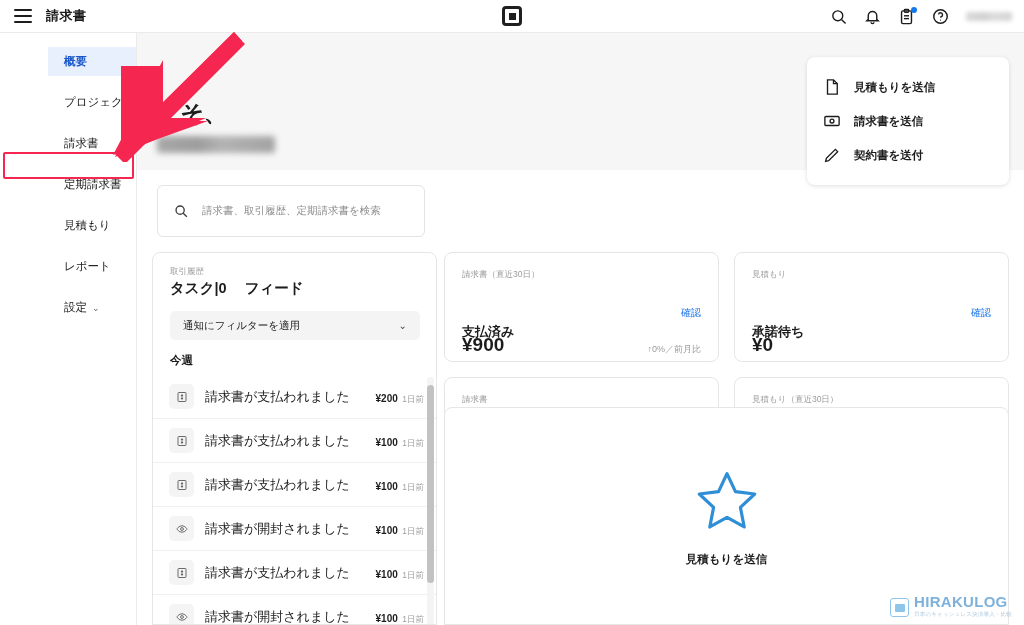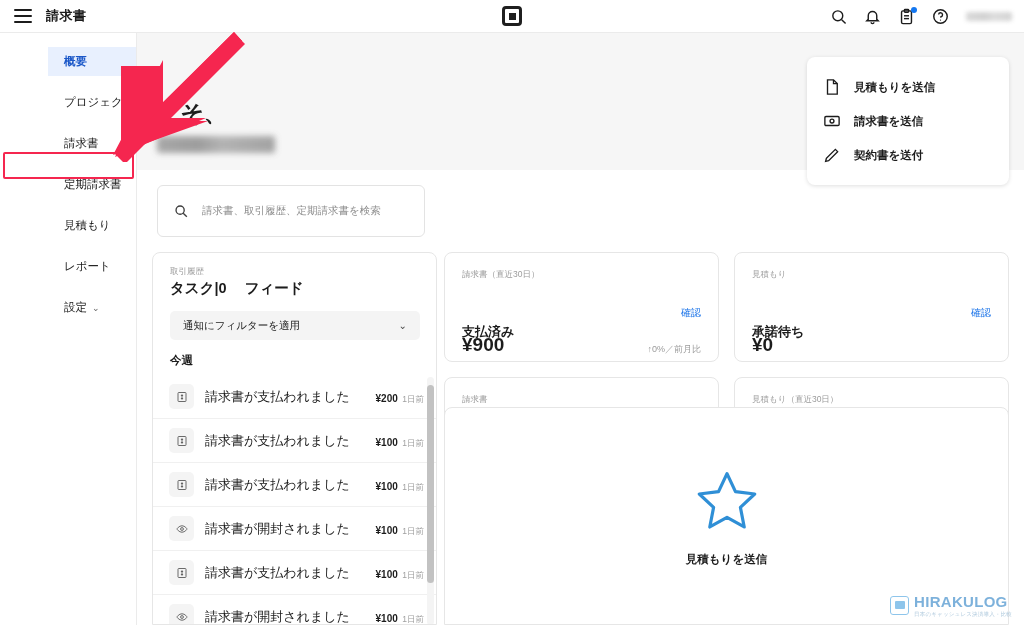--- a/index.html
+++ b/index.html
@@ -133,21 +133,21 @@
     align-items: center; justify-content: center; }
   .ready svg { display: block; width: 72px; height: 70px; }
   .ready-label { margin-top: 16px; font-size: 11.5px; font-weight: 700; color: #1c1c1c; }
 
   
   .arrow { position: absolute; left: 103px; top: 22px; width: 145px; height: 140px;
     z-index: 50; pointer-events: none; }
 
   
   .watermark { position: absolute; right: 12px; bottom: 8px; display: flex;
-    align-items: center; gap: 5px; opacity: .62; z-index: 45; }
+    align-items: flex-end; gap: 5px; opacity: .62; z-index: 45; }
   .wm-badge { width: 19px; height: 19px; border: 1.5px solid #4aa3df; border-radius: 3px;
     display: flex; align-items: center; justify-content: center; }
   .wm-badge i { display: block; width: 10px; height: 8px; background: #4aa3df; border-radius: 1px; }
   .wm-text { line-height: 1; }
   .wm-main { font-size: 15px; font-weight: 700; color: #2f83c6; letter-spacing: .3px; }
   .wm-sub { font-size: 5.5px; color: #7ba7c7; margin-top: 2px; letter-spacing: .2px; }
 </style>
 </head>
 <body>
 

